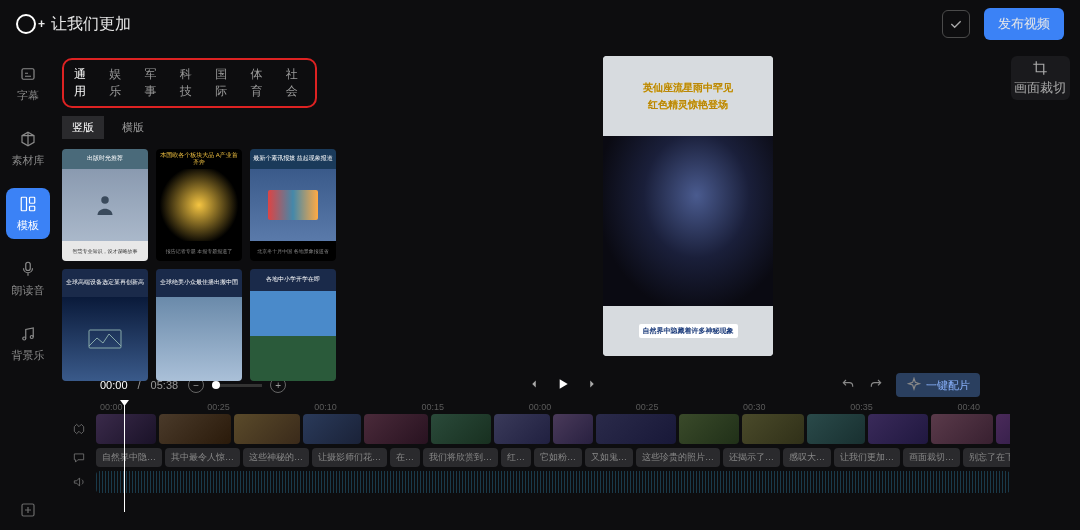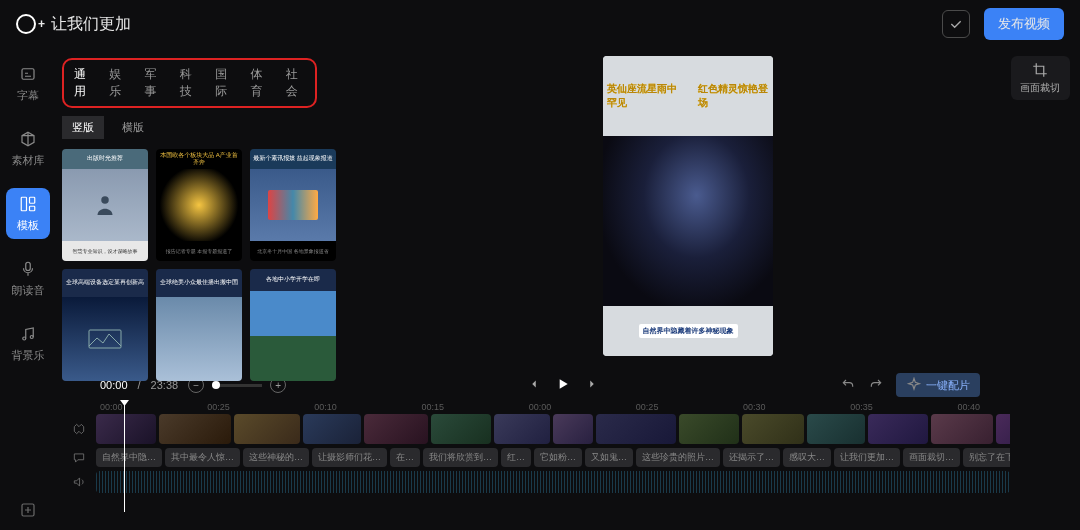--- a/index.html
+++ b/index.html
@@ -28,28 +28,28 @@
 .orient-row { display: flex; gap: 8px; margin-bottom: 10px; }
 .orient-btn { font-size: 11px; padding: 4px 10px; border-radius: 0; background: transparent; color: #9a9a9a; cursor: pointer; }
 .orient-btn.active { background: #2a2a2d; color: #fff; }
 .tmpl-grid { display: grid; grid-template-columns: repeat(3, 86px); gap: 8px 8px; }
 .tmpl-card { width: 86px; height: 112px; background: #1a1a1d; border-radius: 4px; cursor: pointer; overflow: hidden; position: relative; display: flex; flex-direction: column; }
 .tmpl-strip { height: 20px; display: flex; align-items: center; justify-content: center; font-size: 6px; text-align: center; line-height: 1.2; padding: 0 2px; }
 .tmpl-body { flex: 1; display: flex; align-items: center; justify-content: center; }
 
 .center-stage { flex: 1; display: flex; align-items: flex-start; justify-content: center; padding-top: 8px; }
 .preview-frame { width: 170px; height: 300px; background: #d7dbdf; border-radius: 4px; display: flex; flex-direction: column; overflow: hidden; }
-.pf-top { height: 80px; background: #d7dbdf; display: flex; flex-direction: row; align-items: center; justify-content: center; gap: 3px; }
+.pf-top { height: 80px; background: #d7dbdf; display: flex; flex-direction: column; align-items: center; justify-content: center; gap: 3px; }
 .pf-top span { font-size: 10px; font-weight: 700; color: #b8860b; background: linear-gradient(#f5d142,#f5d142); -webkit-background-clip: text; padding: 0 4px; }
 .pf-img { flex: 1; background: radial-gradient(ellipse at 55% 35%, #4a5b8f 0%, #1a1f3a 40%, #0a0a12 75%); position: relative; }
 .pf-bot { height: 50px; background: #d7dbdf; display: flex; align-items: center; justify-content: center; }
 .pf-bot span { background: #fff; color: #1a3a7a; font-size: 7px; font-weight: 700; padding: 2px 4px; border-radius: 2px; }
 
 .right-actions { width: 60px; padding-top: 8px; display: flex; flex-direction: column; align-items: center; gap: 12px; margin-right: 10px; }
-.crop-btn { width: 59px; height: 44px; background: #1a1a1d; border-radius: 6px; display: flex; flex-direction: column; align-items: center; justify-content: center; gap: 2px; font-size: 10px; color: #aaa; cursor: pointer; }
+.crop-btn { width: 59px; height: 44px; background: #1a1a1d; border-radius: 6px; display: flex; flex-direction: column; align-items: center; justify-content: center; gap: 2px; font-size: 13px; color: #aaa; cursor: pointer; }
 .crop-btn svg { width: 18px; height: 18px; stroke: #aaa; fill: none; stroke-width: 1.6; }
 
 .transport { height: 26px; display: flex; align-items: center; padding: 0 100px 0 100px; gap: 10px; font-size: 11px; color: #9a9a9a; margin-top: 4px; }
 .time-cur { color: #fff; }
 .zoom-group { display: flex; align-items: center; gap: 8px; }
 .zoom-btn { width: 16px; height: 16px; border: 1.5px solid #666; border-radius: 50%; display: flex; align-items: center; justify-content: center; font-size: 10px; cursor: pointer; }
 .zoom-slider { width: 50px; height: 3px; background: #333; position: relative; }
 .zoom-slider .thumb { position: absolute; left: 0; top: -3px; width: 8px; height: 8px; background: #fff; border-radius: 50%; }
 .spacer { flex: 1; }
 .play-controls { display: flex; align-items: center; gap: 14px; }
@@ -224,21 +224,21 @@
         </svg>
       <span>画面裁切</span>
     </div>
   </div>
 
 </div>
 
 <div class="transport">
   <span class="time-cur">00:00</span>
   <span>/</span>
-  <span>23:38</span>
+  <span>05:38</span>
   <div class="zoom-group">
     <div class="zoom-btn">−</div>
     <div class="zoom-slider">
         <div class="thumb"></div>
       </div>
     <div class="zoom-btn">+</div>
   </div>
   <div class="spacer"></div>
   <div class="play-controls">
     <span><svg viewBox="0 0 24 24">

